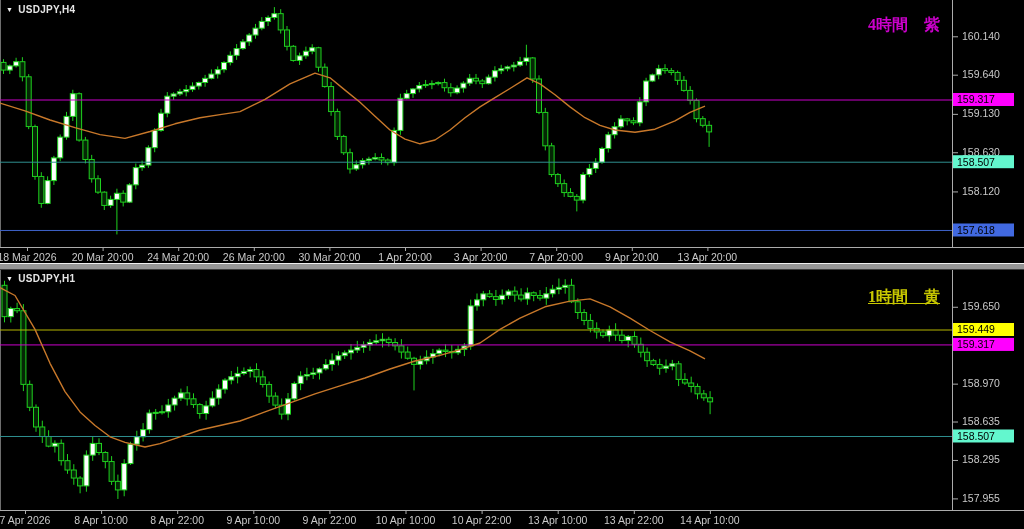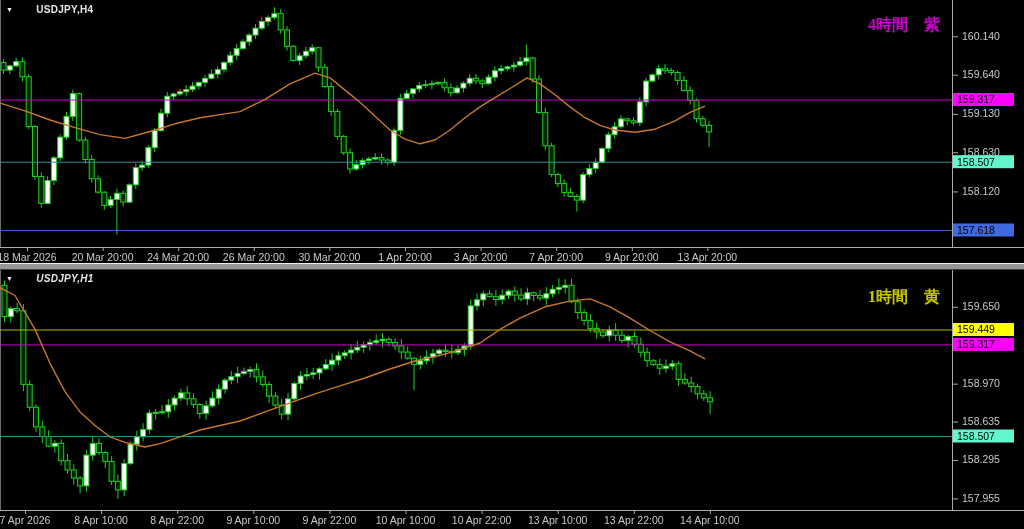--- a/index.html
+++ b/index.html
@@ -1,19 +1,19 @@
 <!DOCTYPE html>
 <html><head>
 <meta charset="utf-8">
 <style>
   html,body{margin:0;padding:0;background:#000;}
   .screen{position:relative;width:1024px;height:529px;background:#000;overflow:hidden;
           font-family:"Liberation Sans",sans-serif;}
   #canvas{position:absolute;left:0;top:0;}
-  .win-title{position:absolute;left:6px;display:flex;align-items:center;gap:23px;
+  .win-title{position:absolute;left:6px;display:flex;align-items:center;gap:5px;
              color:#E6E6E6;font-size:10px;font-weight:bold;letter-spacing:.3px;z-index:5;}
   .win-title .tri{font-size:7px;color:#F0F0F0;line-height:1;}
   .annot{position:absolute;right:84px;font-size:16px;font-weight:bold;z-index:5;
          font-family:"Liberation Serif","DejaVu Serif",serif;white-space:pre;}
   .divider{position:absolute;left:0;top:263px;width:1024px;height:5px;background:#969696;
            border-top:1px solid #EFEFEF;border-bottom:1px solid #3C3C3C;z-index:6;}
 </style>
 </head>
 <body>
 
@@ -585,19 +585,19 @@
 
   <div class="win-title" style="top:4px;">
     <span class="tri">▼</span>
     <span>USDJPY,H4</span>
   </div>
 
   <div class="annot" id="annot-0" style="top: 15px; color: rgb(204, 0, 204);">4時間　紫</div>
 
   <div class="divider"></div>
 
-  <div class="win-title" style="top:273px;font-style:italic;">
+  <div class="win-title" style="top:273px;">
     <span class="tri">▼</span>
     <span>USDJPY,H1</span>
   </div>
 
-  <div class="annot" id="annot-1" style="top: 287px; color: rgb(200, 200, 0);">1時間　黄</div>
+  <div class="annot" id="annot-1" style="top: 287px; color: rgb(200, 200, 0); text-decoration: underline;">1時間　黄</div>
 </div>
 
 </body></html>

